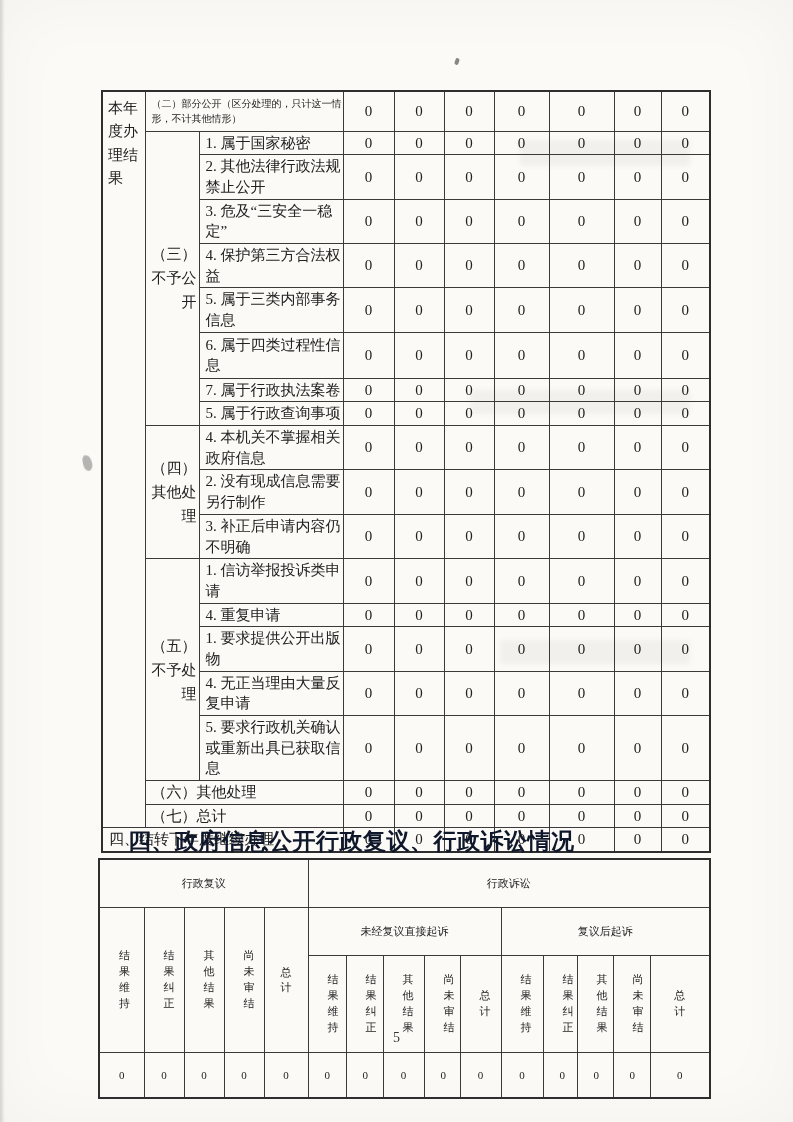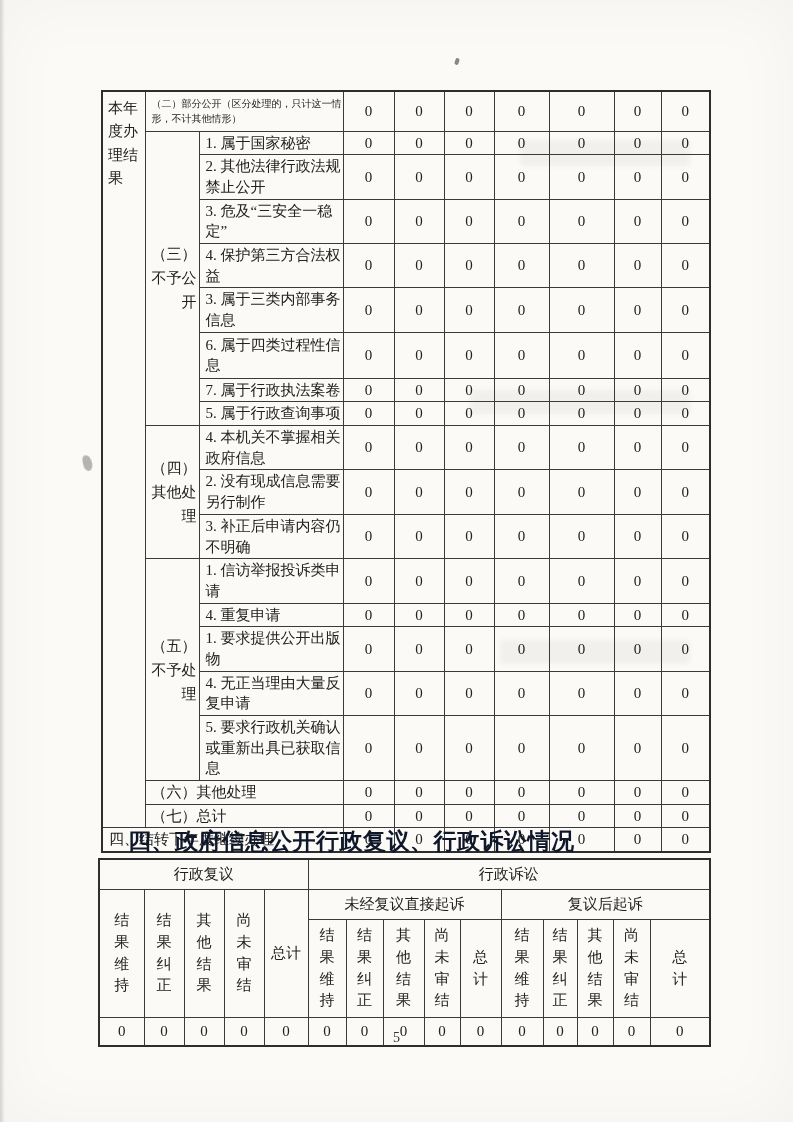--- a/index.html
+++ b/index.html
@@ -36,21 +36,21 @@
   
   .heading {
     position: absolute; left: 128px; top: 826px; margin: 0;
     font-family: "Liberation Sans", "DejaVu Sans", sans-serif;
     font-size: 23px; font-weight: bold; color: #0f172a; letter-spacing: 0.5px;
     white-space: nowrap;
   }
 
   
   .t2 { left: 98px; top: 858px; width: 611px; border: 2px solid #2e2e2e; }
-  .t2 td { font-size: 15px; text-align: center; vertical-align: middle; padding: 5px; }
+  .t2 td { font-size: 11px; text-align: center; vertical-align: middle; padding: 16px; }
   .t2 .grp { height: 22px; }
   .stk1 { display: inline-block; width: 17px; word-break: break-all; line-height: 1.45; text-align: center; }
 
   .pageno {
     position: absolute; left: 0; top: 1030px; width: 793px;
     text-align: center; font-size: 14px; color: #333;
   }
   .speck1 { position: absolute; left: 455px; top: 58px; width: 4px; height: 7px;
     background: rgba(40,40,40,0.55); border-radius: 2px; transform: rotate(18deg); }
   .speck2 { position: absolute; left: 83px; top: 455px; width: 9px; height: 16px;
@@ -128,21 +128,21 @@
         <td class="lbl">4. 保护第三方合法权益</td>
         <td class="val">0</td>
           <td class="val">0</td>
           <td class="val">0</td>
           <td class="val">0</td>
           <td class="val">0</td>
           <td class="val">0</td>
           <td class="val">0</td>
       </tr>
       <tr style="height:42px">
-        <td class="lbl">3. 属于三类内部事务信息</td>
+        <td class="lbl">5. 属于三类内部事务信息</td>
         <td class="val">0</td>
           <td class="val">0</td>
           <td class="val">0</td>
           <td class="val">0</td>
           <td class="val">0</td>
           <td class="val">0</td>
           <td class="val">0</td>
       </tr>
       <tr style="height:46px">
         <td class="lbl">6. 属于四类过程性信息</td>

